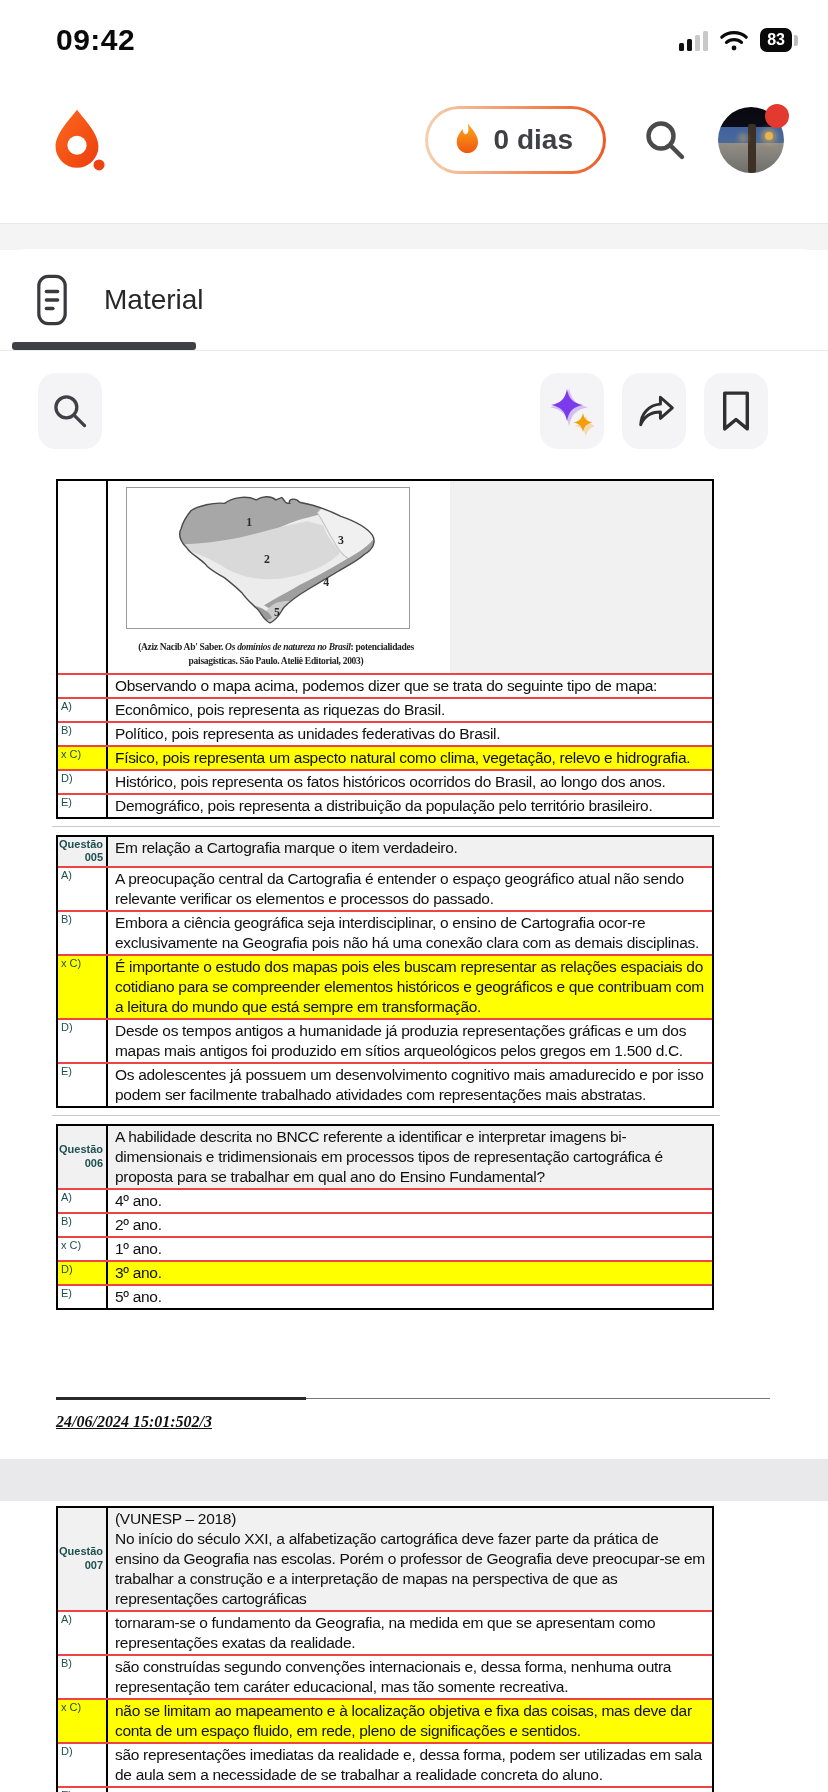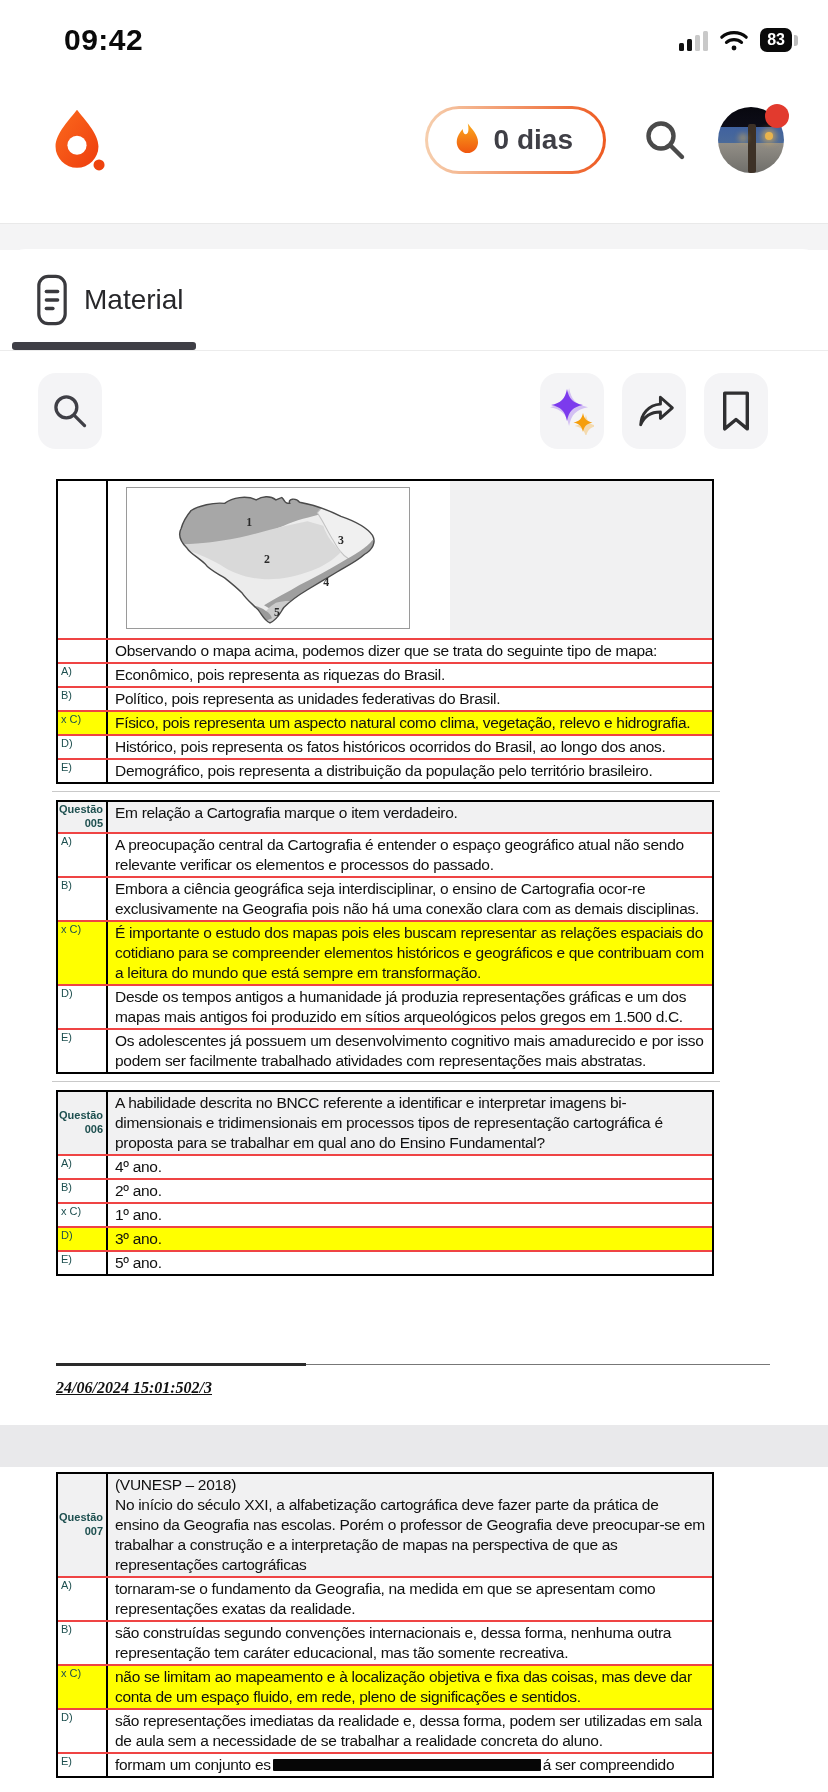--- a/index.html
+++ b/index.html
@@ -1,20 +1,20 @@
 <!DOCTYPE html>
 <html><head>
 <meta charset="utf-8">
 <style>
   html,body{margin:0;padding:0;background:#fff;}
   .screen{position:relative;width:828px;height:1792px;background:#fff;overflow:hidden;
           font-family:"Liberation Sans",sans-serif;color:#111;}
 
   
-  .statusbar{position:absolute;top:0;left:8px;right:0;height:64px;display:flex;
+  .statusbar{position:absolute;top:0;left:0;right:0;height:64px;display:flex;
              align-items:center;justify-content:space-between;padding:16px 30px 0 56px;box-sizing:border-box;}
   .sb-time{font-size:30px;font-weight:700;color:#0a0a0a;letter-spacing:.5px;}
   .sb-right{display:flex;align-items:center;gap:11px;}
   .sig{display:flex;align-items:flex-end;gap:3px;height:22px;}
   .sig i{display:block;width:5px;border-radius:1.5px;background:#111;}
   .sig i:nth-child(1){height:8px}.sig i:nth-child(2){height:12px}
   .sig i:nth-child(3){height:16px;background:#c9c9c9}.sig i:nth-child(4){height:20px;background:#c9c9c9}
   .batt{display:flex;align-items:center;gap:2px;}
   .batt-body{background:#0a0a0a;color:#fff;font-size:16px;font-weight:700;border-radius:7px;
              padding:2px 7px;line-height:20px;}
@@ -33,21 +33,21 @@
   .avatar-img{width:66px;height:66px;border-radius:50%;overflow:hidden;position:relative;
     background:linear-gradient(180deg,#08080f 0%,#0d0d18 31%,#40629f 31%,#4a6a9a 54%,#938f87 54%,#6f6e6a 100%);}
   .avatar-tree{position:absolute;left:45%;top:26%;width:13%;height:74%;background:#3d3126;border-radius:2px;}
   .avatar-light{position:absolute;right:16%;top:38%;width:8px;height:8px;border-radius:50%;
     background:#e9b44d;box-shadow:0 0 6px 3px rgba(233,180,77,.7), -26px 2px 5px 1px rgba(233,180,77,.4);}
   .avatar-badge{position:absolute;top:-3px;right:-5px;width:24px;height:24px;border-radius:50%;background:#e23a2e;}
 
   
   .band{position:absolute;top:223px;left:0;right:0;height:26px;background:#f4f4f5;border-top:1px solid #e9e9e9;}
   .card{position:absolute;top:249px;left:0;right:0;bottom:0;background:#fff;border-radius:26px 26px 0 0;}
-  .tab-row{display:flex;align-items:center;gap:16px;padding:24px 0 0 36px;}
+  .tab-row{display:flex;align-items:center;gap:36px;padding:24px 0 0 36px;}
   .tab-label{font-size:28px;font-weight:500;color:#27272a;}
   .tab-underline{margin:15px 0 0 12px;width:184px;height:8px;background:#3f3f46;border-radius:3px;}
   .hairline{height:1px;background:#ececec;}
 
   
   .toolbar{display:flex;align-items:center;padding:22px 60px 0 38px;}
   .tbtn{width:64px;height:76px;border-radius:18px;background:#f4f4f6;display:flex;
         align-items:center;justify-content:center;border:none;}
   .tbtn-group{margin-left:auto;display:flex;gap:18px;}
 
@@ -215,20 +215,21 @@
                   <path d="M62 38 C 70 30 84 24 96 26 C 104 16 118 12 128 20 C 134 14 142 12 148 20 L 154 16 C 158 22 156 26 162 26 C 160 18 168 16 172 24 C 186 28 202 38 214 48 C 228 56 240 66 246 80 C 250 92 246 104 238 112 C 230 124 220 132 210 142 C 200 152 190 162 180 172 C 170 182 162 192 156 202 C 152 212 150 222 142 228 C 136 224 134 214 130 206 C 124 196 118 188 114 178 C 108 168 102 160 96 152 C 88 144 80 138 76 128 C 70 118 62 112 58 102 C 52 92 48 80 52 68 C 54 56 58 46 62 38 Z" fill="none" stroke="#4a4a4a" stroke-width="1.4" vector-effect="non-scaling-stroke"></path>
                 </g>
                 <g font-family="Liberation Serif,serif" font-size="12" font-weight="700" fill="#2a2a2a">
                   <text x="118" y="39">1</text>
                   <text x="136" y="76">2</text>
                   <text x="211" y="57">3</text>
                   <text x="196" y="99">4</text>
                   <text x="146" y="130">5</text>
                 </g>
               </svg>
+              <div class="cit"><span>(Aziz Nacib Ab' Saber. </span><span class="cit-title">Os domínios de natureza no Brasil</span><span>: potencialidades paisagísticas. São Paulo. Ateliê Editorial, 2003)</span></div>
             </div>
             <div class="img-filler"></div>
           </div>
         </div>
       <div class="row header-row">
             <div class="lcell qnum"></div>
             <div class="ccell qtext">
               <div>Observando o mapa acima, podemos dizer que se trata do seguinte tipo de mapa:</div>
             </div>
           </div>

